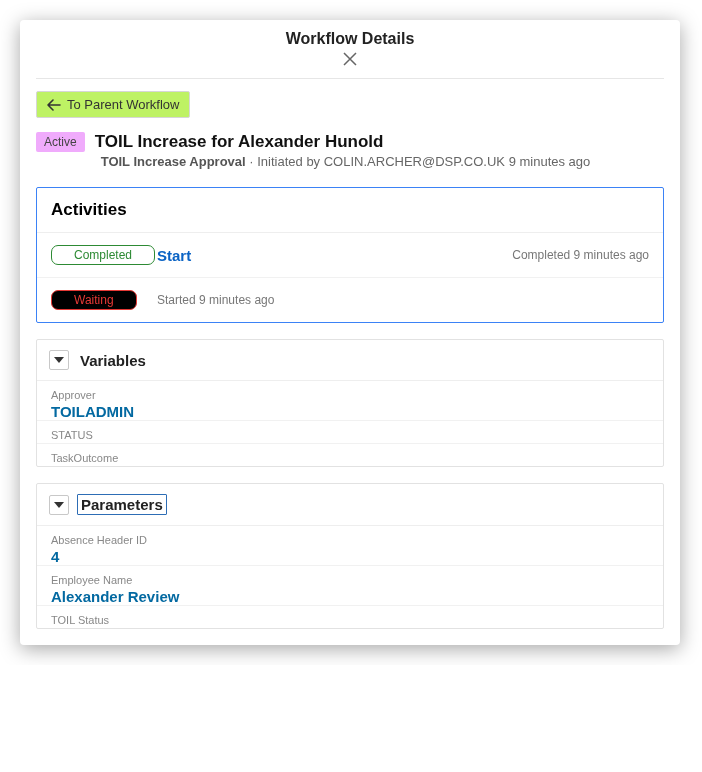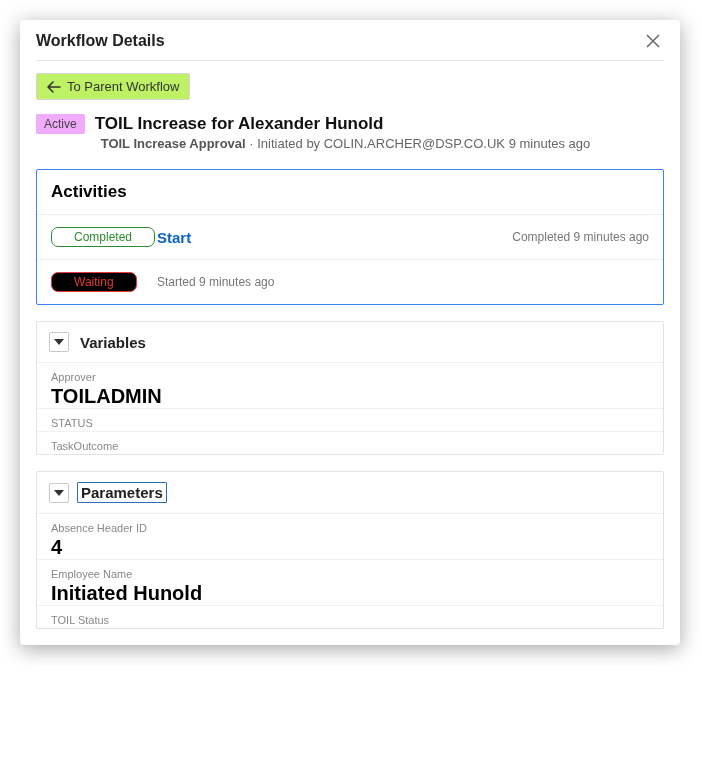--- a/index.html
+++ b/index.html
@@ -14,20 +14,21 @@
       border-radius: 4px;
       box-shadow: 0 4px 20px rgba(0,0,0,0.35);
       padding: 0;
       position: relative;
     }
     .modal-header {
       display: flex;
       justify-content: space-between;
       align-items: center;
       padding: 10px 16px 8px 16px;
+      flex-direction: column;
     }
     .modal-title {
       font-size: 16px;
       font-weight: 700;
       color: #222;
     }
     .close-btn {
       background: none;
       border: none;
       cursor: pointer;
@@ -173,23 +174,23 @@
       padding: 8px 14px 0 14px;
       border-bottom: 1px solid #f1f1f1;
     }
     .kv-row:last-child { border-bottom: none; }
     .kv-label {
       font-size: 11px;
       color: #888;
       margin-bottom: 2px;
     }
     .kv-value {
-      font-size: 20px;
-      font-weight: 700;
-      color: #000000;
+      font-size: 15px;
+      font-weight: 700;
+      color: #0369a1;
     }
   </style>
 </head>
 <body>
 
 <div class="modal">
 
   <div class="modal-header">
     <div class="modal-title">Workflow Details</div>
     <button class="close-btn">
@@ -273,21 +274,21 @@
             </svg>
         </button>
         <span class="section-title highlighted">Parameters</span>
       </div>
       <div class="kv-row">
         <div class="kv-label">Absence Header ID</div>
         <div class="kv-value">4</div>
       </div>
       <div class="kv-row">
         <div class="kv-label">Employee Name</div>
-        <div class="kv-value">Initiated Hunold</div>
+        <div class="kv-value">Alexander Review</div>
       </div>
       <div class="kv-row">
         <div class="kv-label">TOIL Status</div>
 
       </div>
     </div>
 
   </div>
 </div>
 

